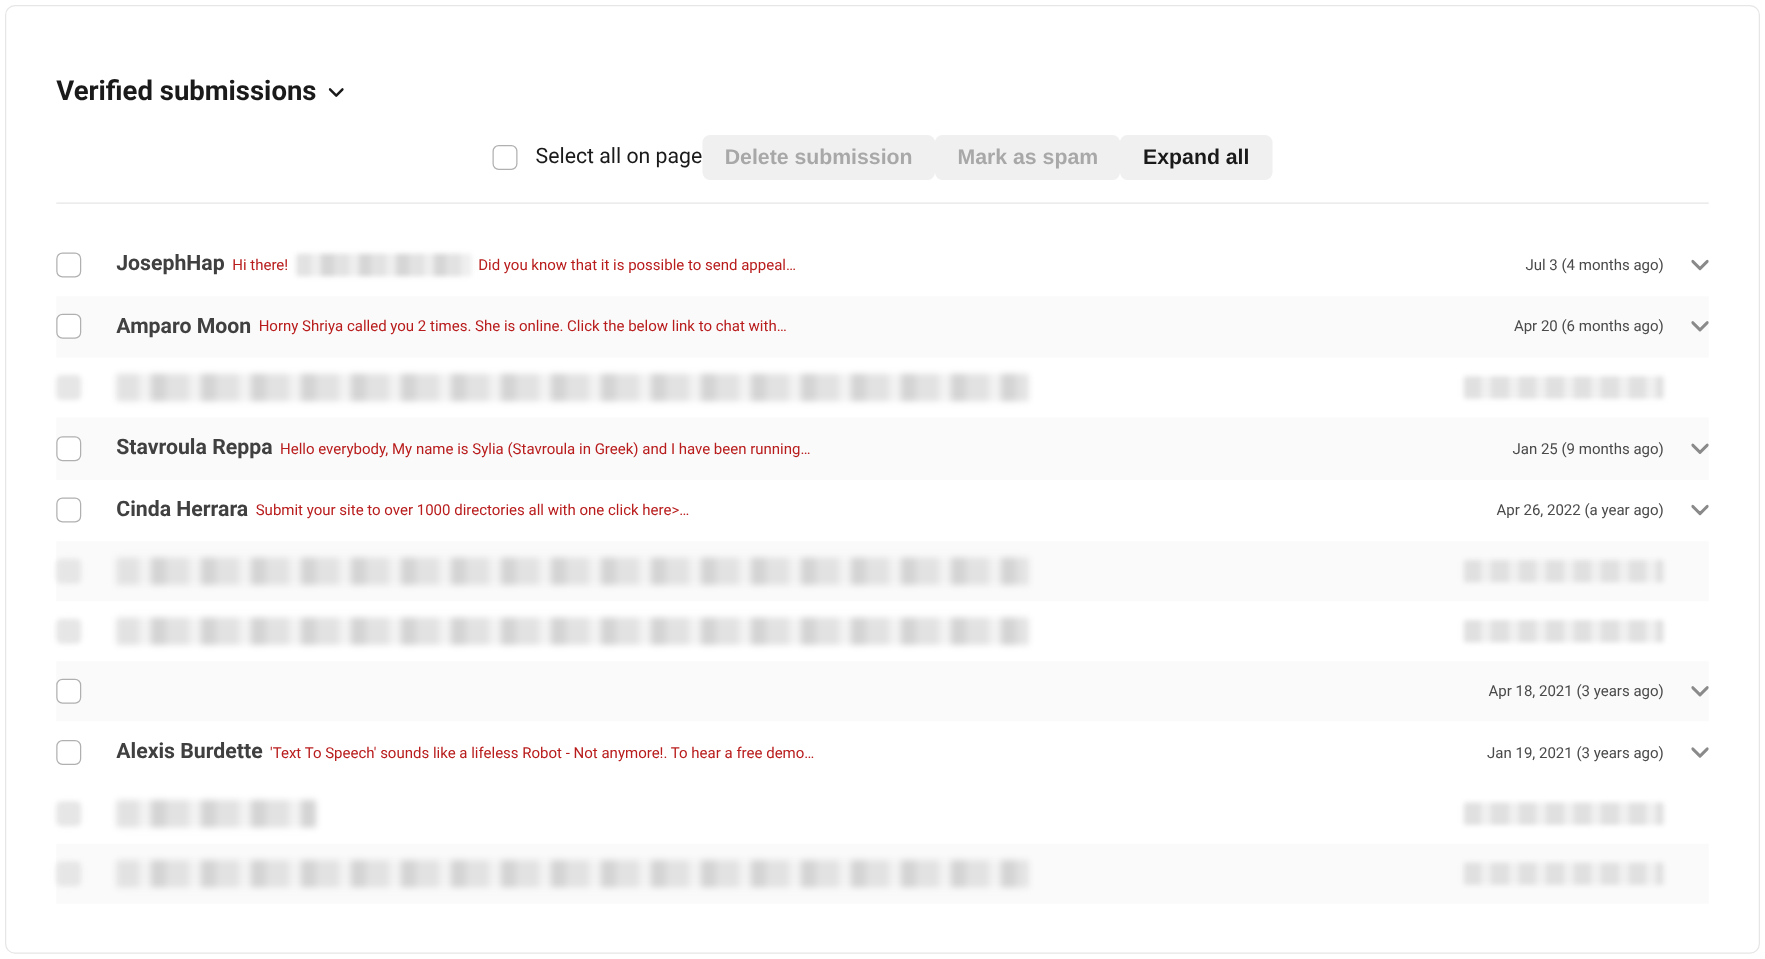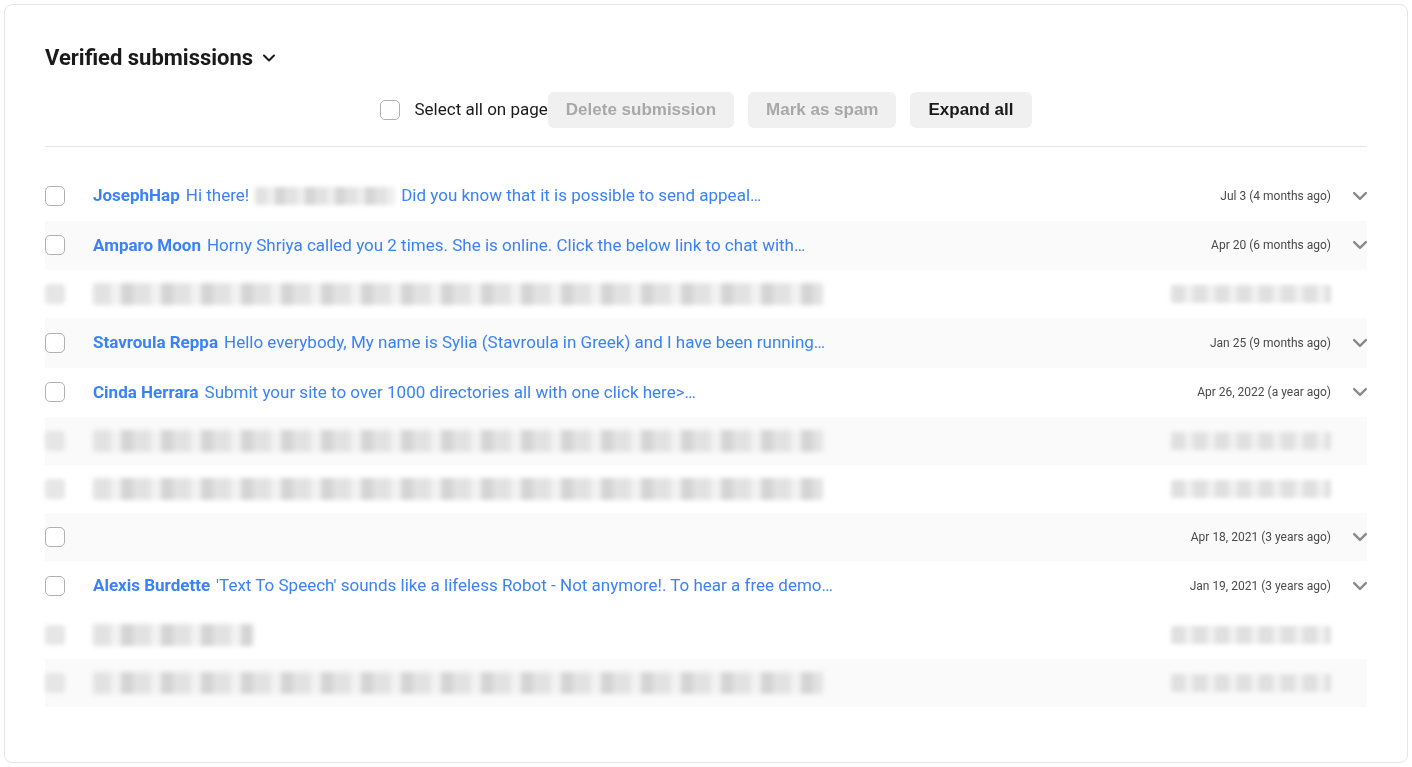--- a/index.html
+++ b/index.html
@@ -11,21 +11,21 @@
       font-family: -apple-system, BlinkMacSystemFont, "Segoe UI", Roboto, Helvetica, Arial, sans-serif;
       background: #fff;
       color: #1a1a1a;
       font-size: 16px;
       line-height: 1.5;
     }
     .container {
       border: 1px solid #e6e6e6;
       border-radius: 8px;
       margin: 4px;
-      padding: 36px 40px 12px 40px;
+      padding: 52px 40px 12px 40px;
       height: 759px;
       overflow: hidden;
     }
     .header-row {
       display: flex;
       align-items: center;
       gap: 10px;
       margin-bottom: 18px;
     }
     .page-title {
@@ -64,21 +64,21 @@
       cursor: pointer;
       flex-shrink: 0;
     }
     .select-all-label {
       font-size: 17px;
       color: #1a1a1a;
       font-weight: 400;
     }
     .toolbar-right {
       display: flex;
-      gap: 14px;
+      gap: 0;
     }
     .btn {
       padding: 8px 18px;
       border-radius: 6px;
       font-size: 17px;
       font-weight: 600;
       border: none;
       cursor: pointer;
     }
     .btn-disabled {
@@ -109,26 +109,26 @@
       align-items: center;
       overflow: hidden;
       white-space: nowrap;
       text-overflow: ellipsis;
       margin-left: 14px;
       gap: 6px;
     }
     .row-name {
       font-weight: 700;
       font-size: 17px;
-      color: #3b82f6;
+      color: #404040;
     }
     .row-preview {
       font-weight: 400;
-      font-size: 17px;
-      color: #3b82f6;
+      font-size: 12px;
+      color: #b91c1c;
     }
     .row-date {
       font-size: 12px;
       color: #4a4a4a;
       white-space: nowrap;
       flex-shrink: 0;
     }
     .row-chevron {
       width: 14px;
       height: 14px;

